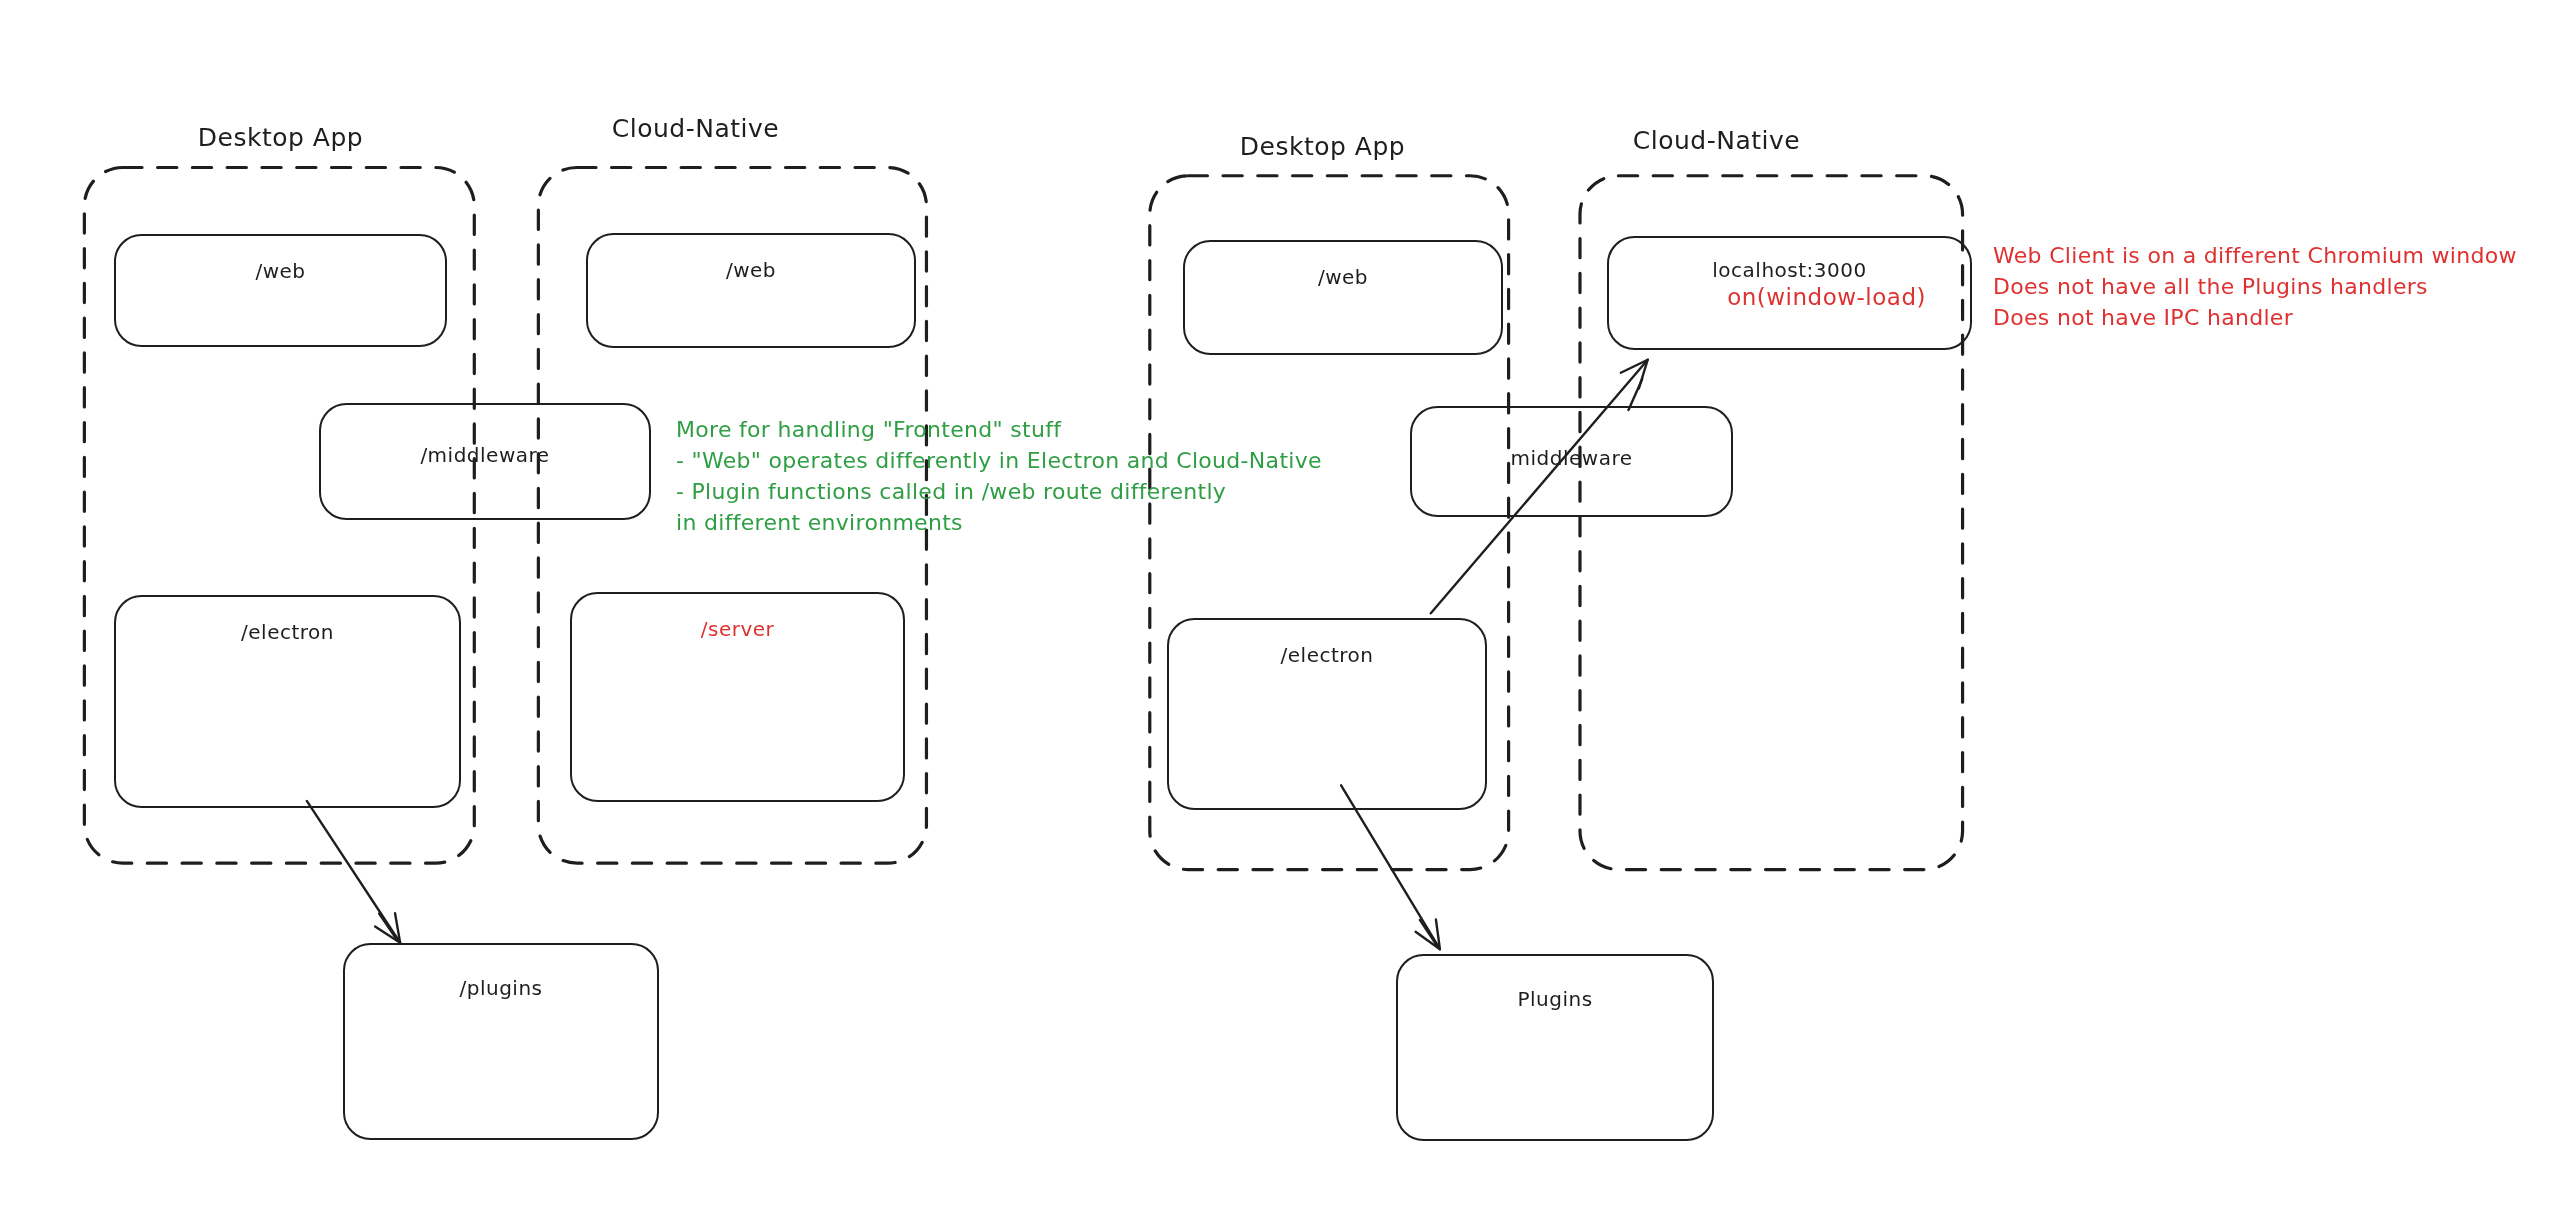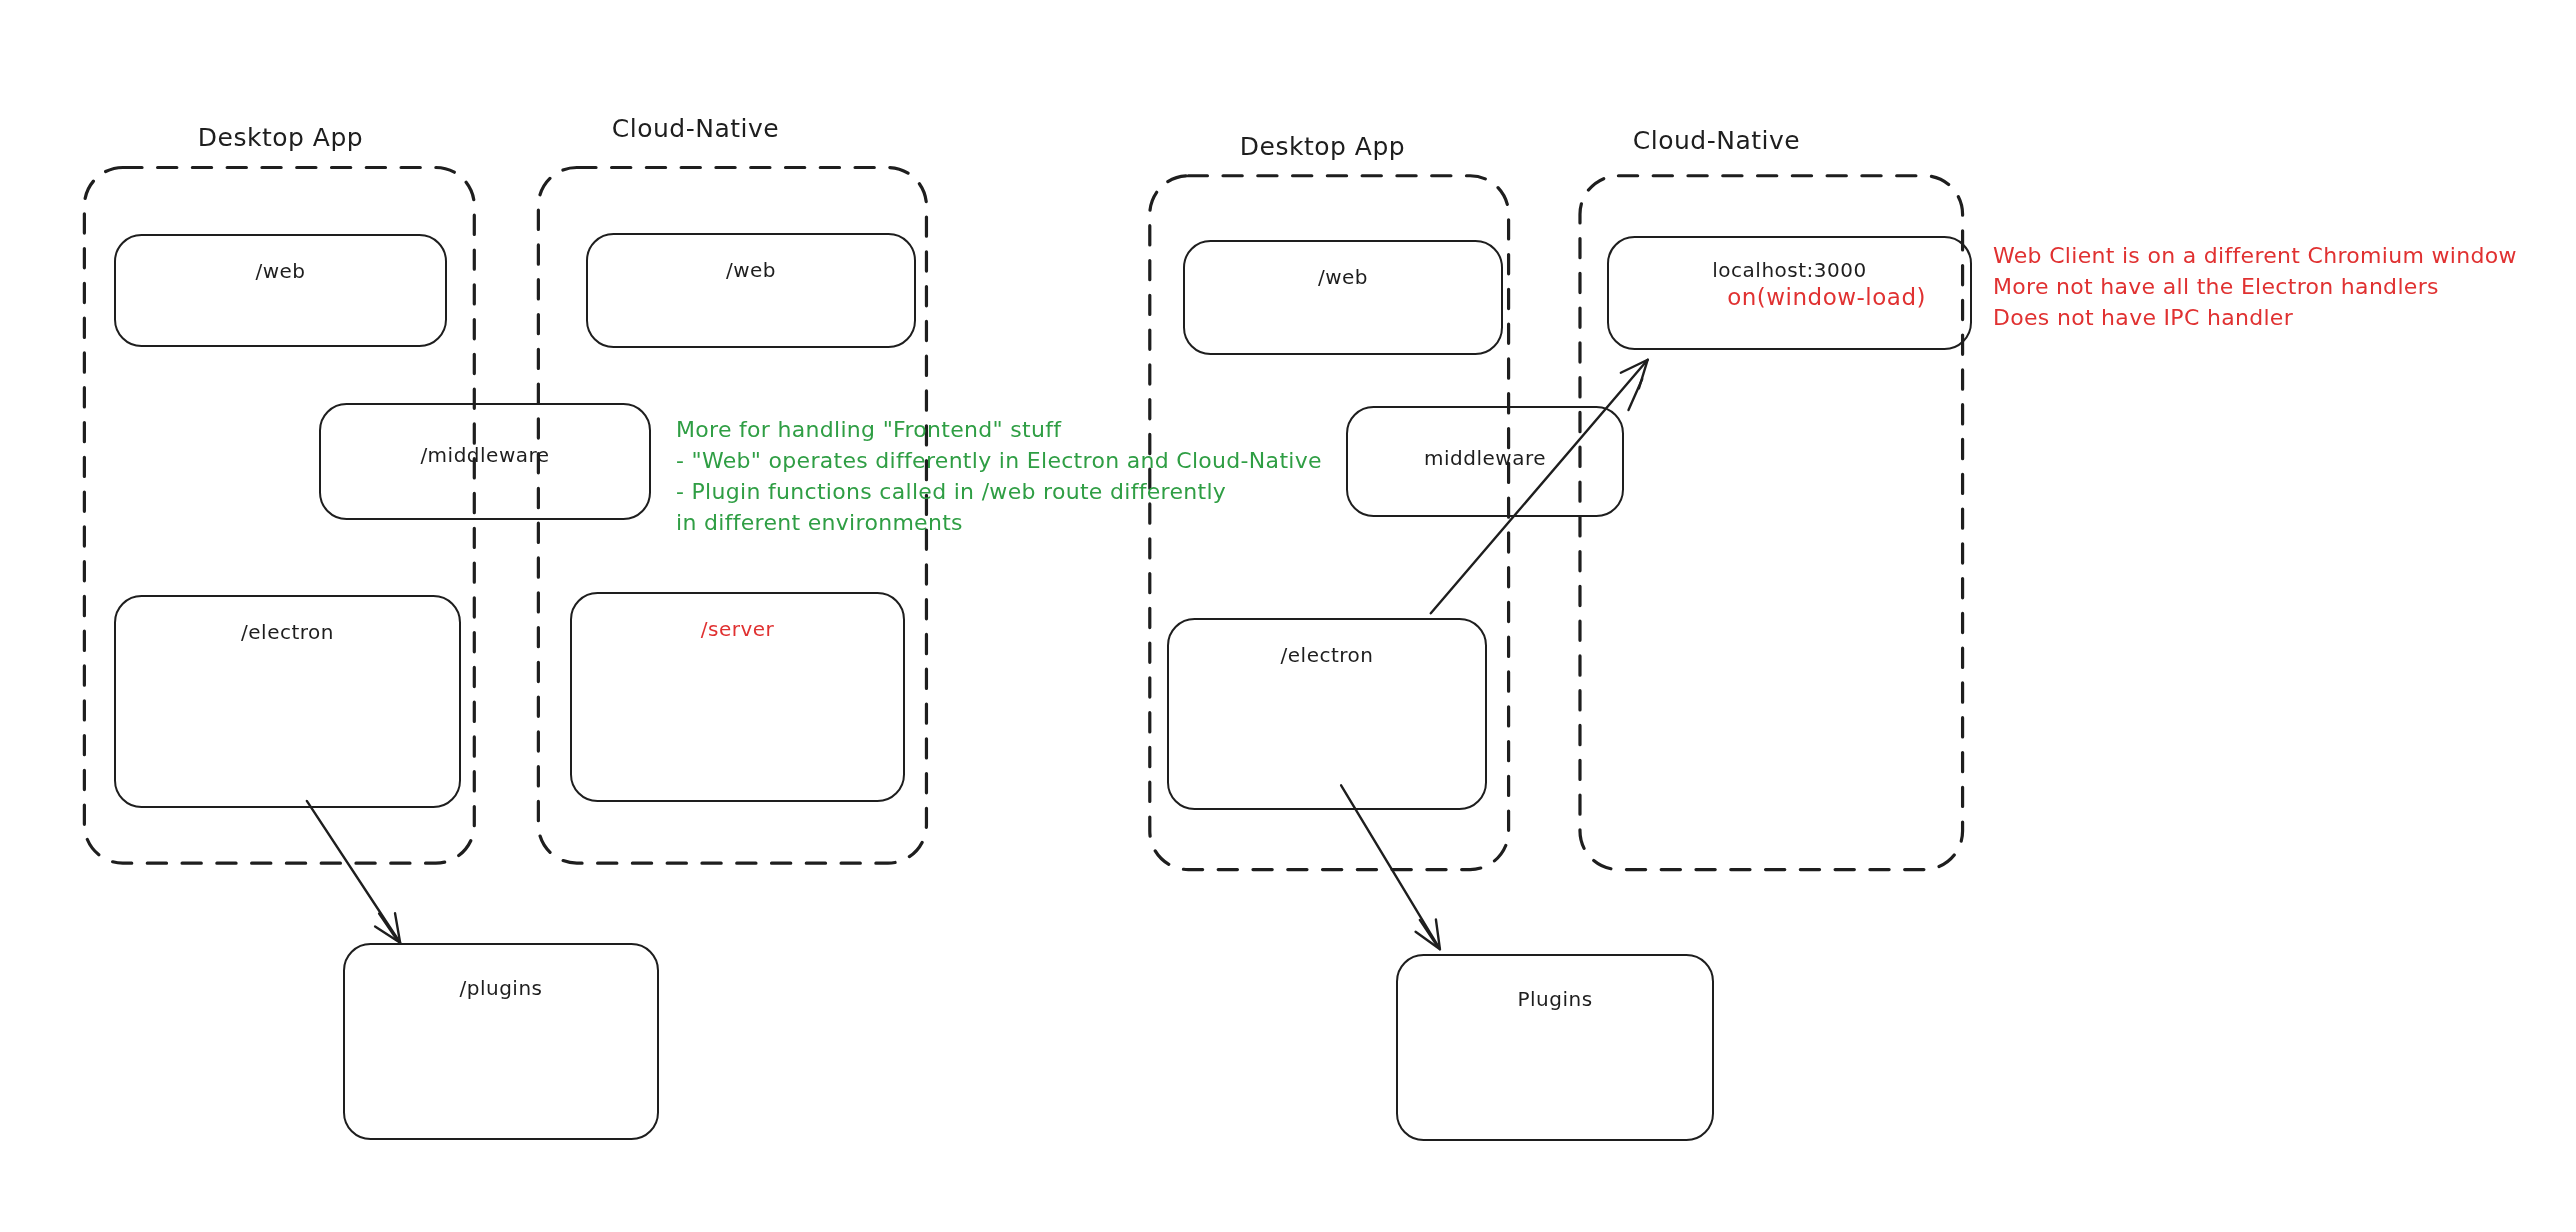--- a/index.html
+++ b/index.html
@@ -104,32 +104,32 @@
 
   <div class="box pad25" style="left:1183px;top:240px;width:320px;height:115px;">
     <span class="lbl">/web</span>
   </div>
 
   <div class="box pad22" style="left:1607px;top:236px;width:365px;height:114px;">
     <span class="lbl">localhost:3000</span>
     <span class="sub-right red-text">on(window-load)</span>
   </div>
 
-  <div class="box pad42" style="left:1346px;top:406px;width:278px;height:111px;">
+  <div class="box pad42" style="left:1410px;top:406px;width:323px;height:111px;">
     <span class="lbl">middleware</span>
   </div>
 
   <div class="box pad25" style="left:1167px;top:618px;width:320px;height:192px;">
     <span class="lbl">/electron</span>
   </div>
 
   <div class="box pad34" style="left:1396px;top:954px;width:318px;height:187px;">
     <span class="lbl">Plugins</span>
   </div>
 
   <div class="note note-red" style="left:1993px;top:240px;">
     <div>Web Client is on a different Chromium window</div>
-    <div>More not have all the Electron handlers</div>
+    <div>Does not have all the Plugins handlers</div>
     <div>Does not have IPC handler</div>
   </div>
 
 </div>
 
 
 </body></html>

